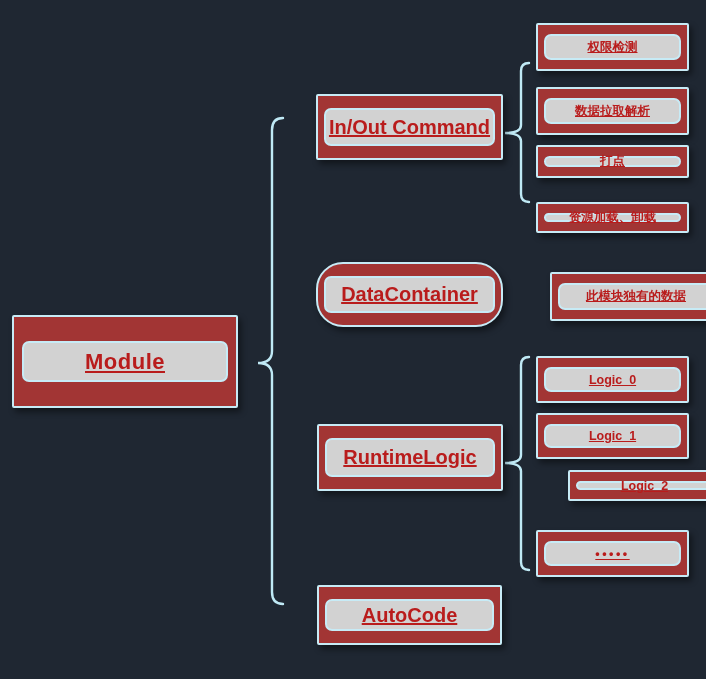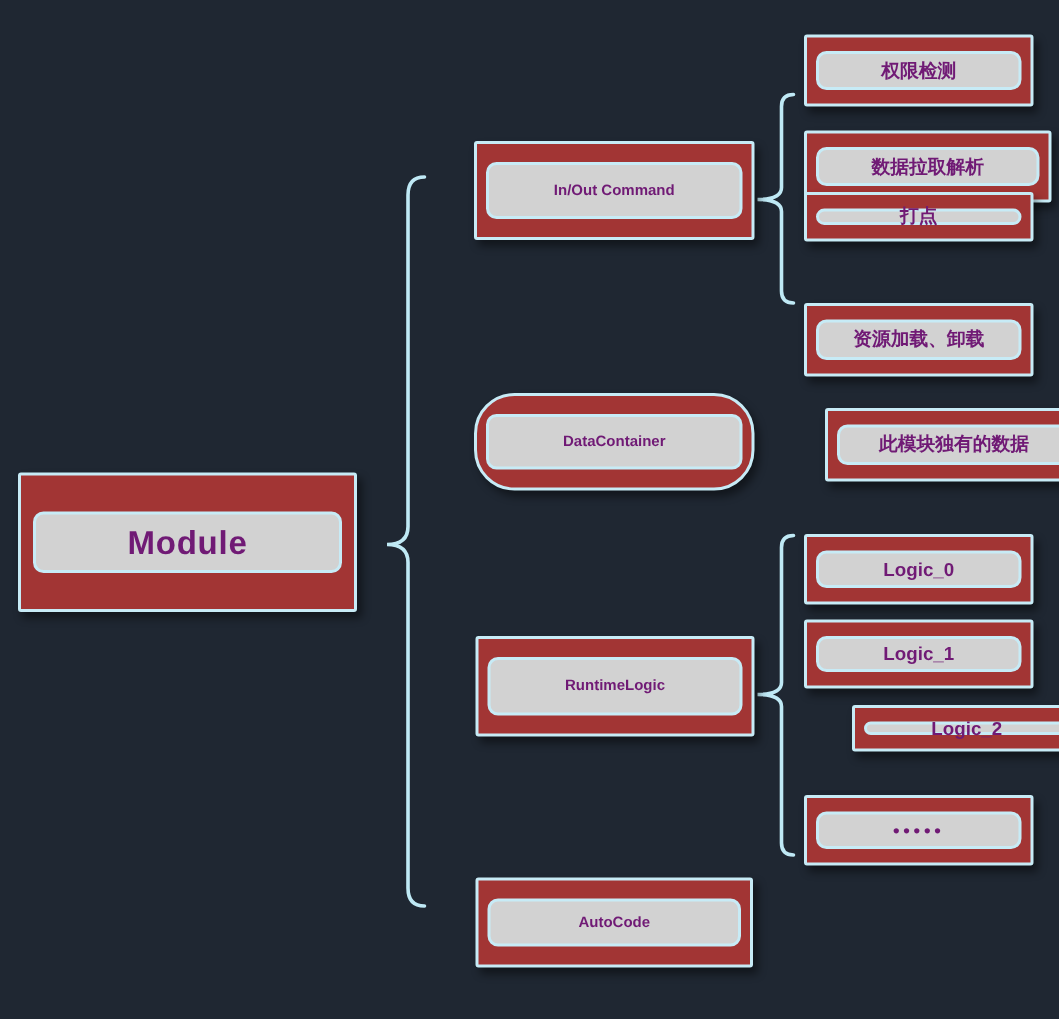--- a/index.html
+++ b/index.html
@@ -35,43 +35,44 @@
   .inner {
     box-sizing: border-box;
     width: 100%;
     height: 100%;
     background: #D2D2D2;
     border: 2px solid #C7EBF6;
     border-radius: 7px;
     display: flex;
     align-items: center;
     justify-content: center;
-    color: #701a75;
+    color: #b91c1c;
     font-weight: bold;
     text-align: center;
     white-space: nowrap;
+    text-decoration: underline;
   }
   .lvl1 { padding: 24px 8px; align-items: center; }
   .lvl1 .inner { font-size: 22px; letter-spacing: 0.5px; }
   .lvl2 { padding: 12px 6px; }
-  .lvl2 .inner { font-size: 10px; }
+  .lvl2 .inner { font-size: 20px; }
   .lvl3 { padding: 9px 6px; }
   .lvl3 .inner { font-size: 12.5px; }
   .dots-label { font-size: 9px; letter-spacing: 2.5px; }
 
   
   .n-module       { left: 12px;  top: 315px; width: 226px; height: 93px; }
   .n-inout        { left: 316px; top: 94px;  width: 187px; height: 66px; }
   .n-datacont     { left: 316px; top: 262px; width: 187px; height: 65px; border-radius: 27px; }
   .n-runtime      { left: 317px; top: 424px; width: 186px; height: 67px; }
   .n-autocode     { left: 317px; top: 585px; width: 185px; height: 60px; }
   .n-c0 { left: 536px; top: 23px;  width: 153px; height: 48px; }
-  .n-c1 { left: 536px; top: 87px;  width: 165px; height: 48px; }
-  .n-c2 { left: 536px; top: 128px; width: 153px; height: 33px; }
-  .n-c3 { left: 536px; top: 202px; width: 153px; height: 49px; }
+  .n-c1 { left: 536px; top: 87px;  width: 153px; height: 48px; }
+  .n-c2 { left: 536px; top: 145px; width: 153px; height: 33px; }
+  .n-c3 { left: 536px; top: 202px; width: 153px; height: 31px; }
   .n-c4 { left: 536px; top: 272px; width: 172px; height: 49px; margin-left: 14px; }
   .n-c5 { left: 536px; top: 356px; width: 153px; height: 47px; align-items: flex-end; }
   .n-c6 { left: 536px; top: 413px; width: 153px; height: 46px; justify-content: flex-end; }
   .n-c7 { left: 536px; top: 470px; width: 153px; height: 31px; margin-left: 32px; }
   .n-c8 { left: 536px; top: 530px; width: 153px; height: 47px; }
 </style>
 </head>
 <body>
 
 <div class="canvas">

